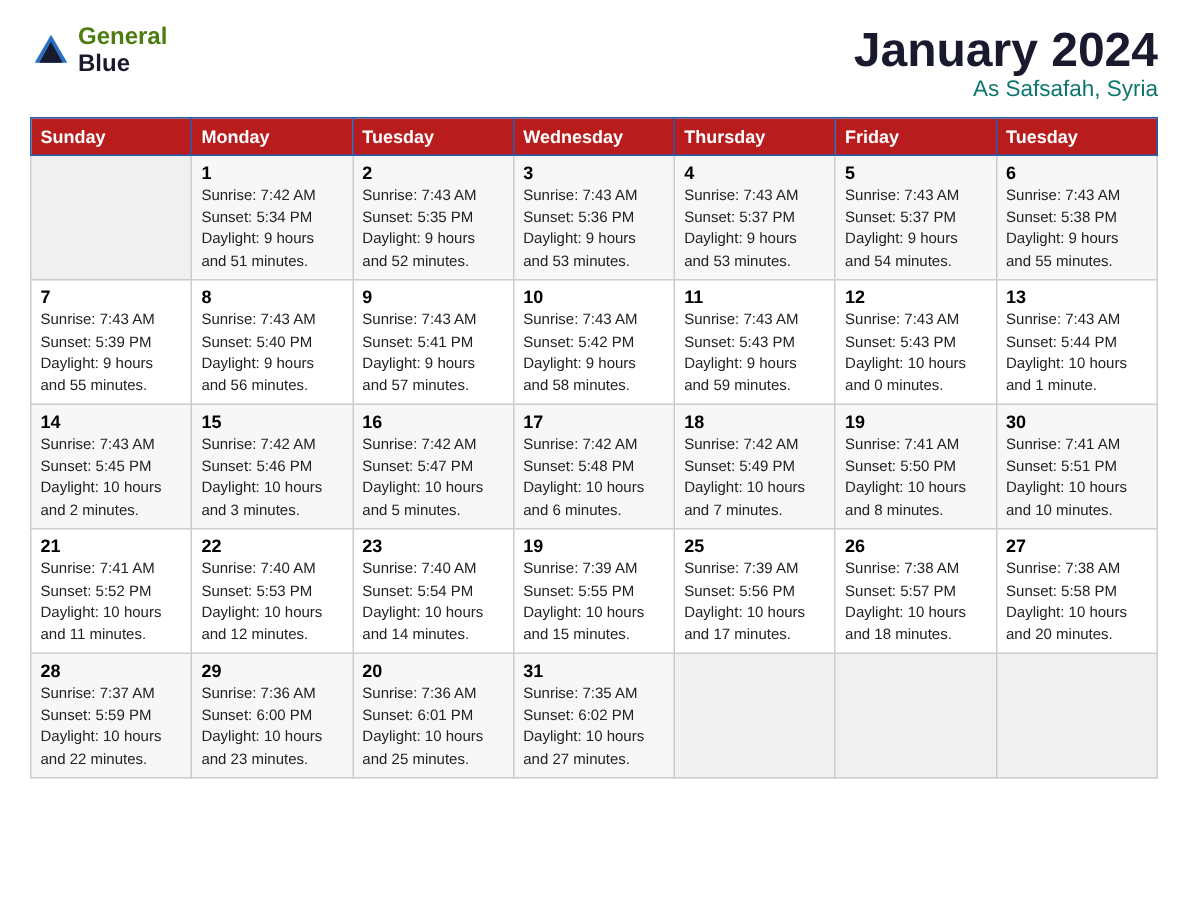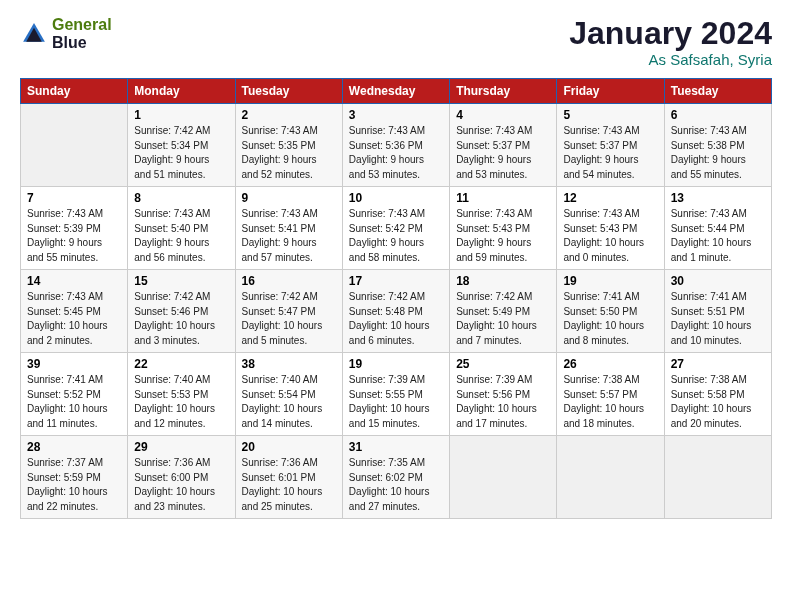--- a/index.html
+++ b/index.html
@@ -202,29 +202,29 @@
             <span class="day-num">19</span>
             <div class="cell-info">Sunrise: 7:41 AM<br>Sunset: 5:50 PM<br>Daylight: 10 hours<br>and 8 minutes.</div>
           </td>
           <td>
             <span class="day-num">30</span>
             <div class="cell-info">Sunrise: 7:41 AM<br>Sunset: 5:51 PM<br>Daylight: 10 hours<br>and 10 minutes.</div>
           </td>
         </tr>
         <tr>
           <td>
-            <span class="day-num">39</span>
+            <span class="day-num">21</span>
             <div class="cell-info">Sunrise: 7:41 AM<br>Sunset: 5:52 PM<br>Daylight: 10 hours<br>and 11 minutes.</div>
           </td>
           <td>
             <span class="day-num">22</span>
             <div class="cell-info">Sunrise: 7:40 AM<br>Sunset: 5:53 PM<br>Daylight: 10 hours<br>and 12 minutes.</div>
           </td>
           <td>
-            <span class="day-num">38</span>
+            <span class="day-num">23</span>
             <div class="cell-info">Sunrise: 7:40 AM<br>Sunset: 5:54 PM<br>Daylight: 10 hours<br>and 14 minutes.</div>
           </td>
           <td>
             <span class="day-num">19</span>
             <div class="cell-info">Sunrise: 7:39 AM<br>Sunset: 5:55 PM<br>Daylight: 10 hours<br>and 15 minutes.</div>
           </td>
           <td>
             <span class="day-num">25</span>
             <div class="cell-info">Sunrise: 7:39 AM<br>Sunset: 5:56 PM<br>Daylight: 10 hours<br>and 17 minutes.</div>
           </td>

